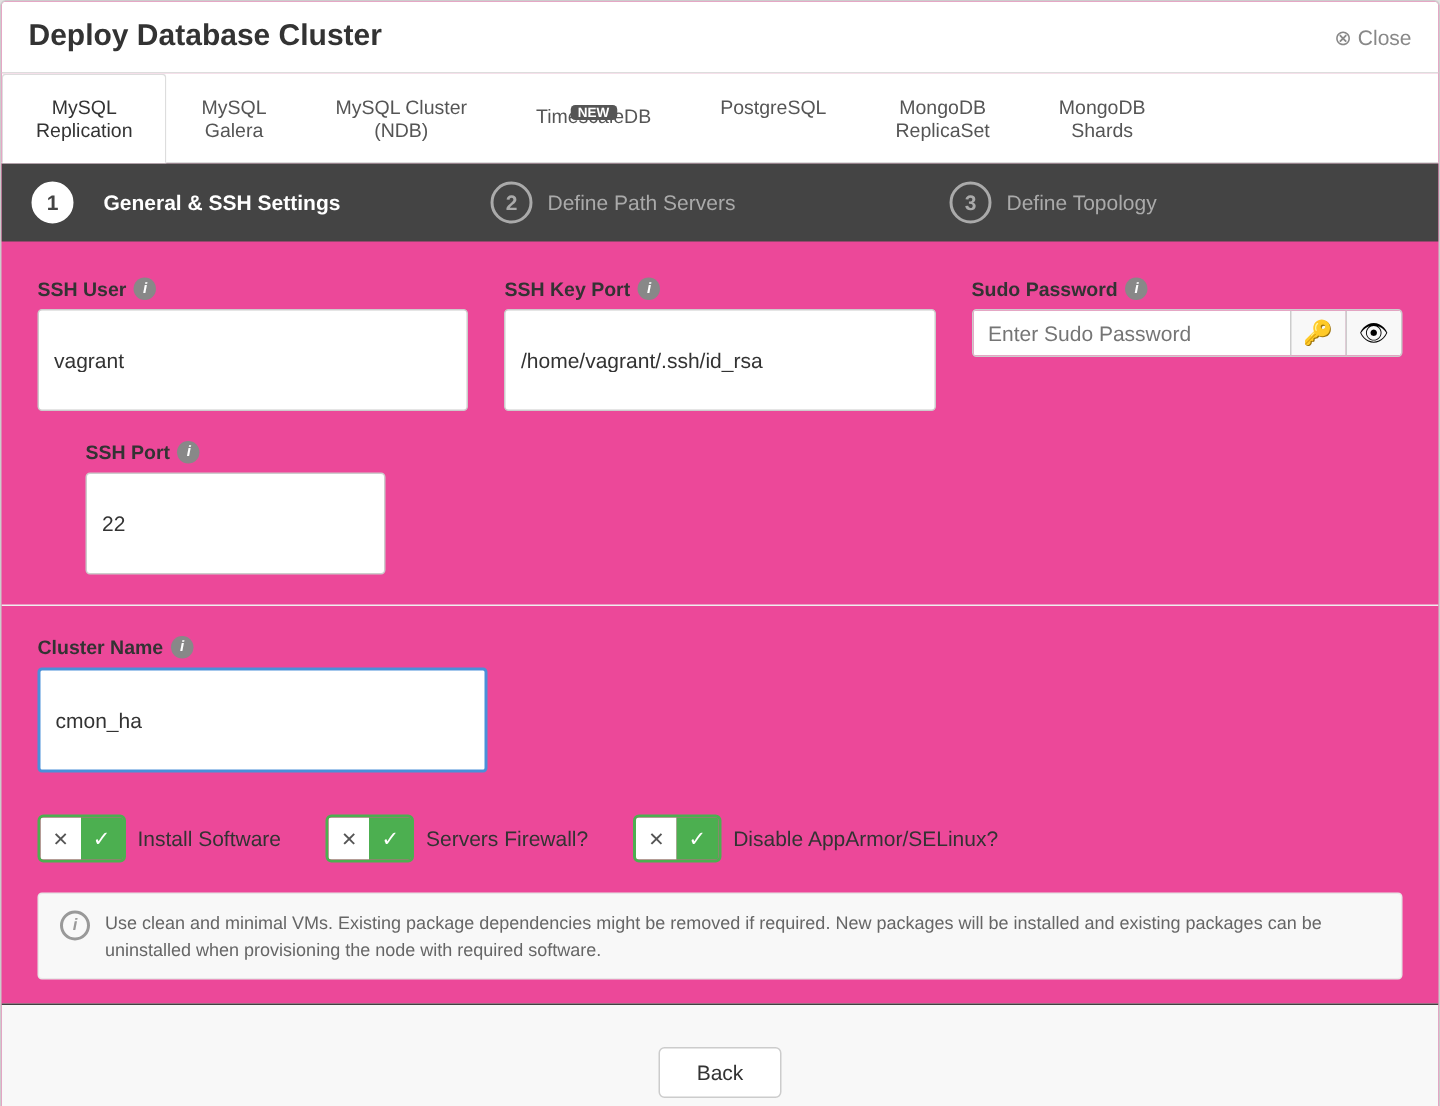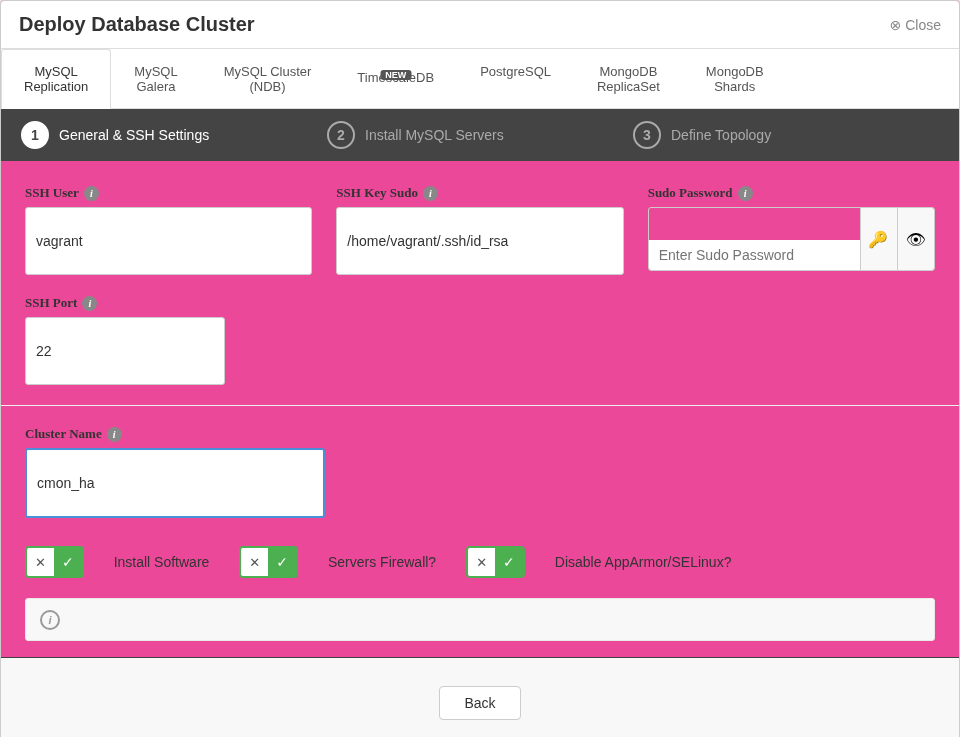--- a/index.html
+++ b/index.html
@@ -108,47 +108,46 @@
       font-weight: bold;
       flex-shrink: 0;
     }
     .step.active .step-num {
       background: #fff;
       color: #444;
     }
     .step-label {
       font-size: 14px;
     }
-    .step.active .step-label { font-weight: 400; color: #fff; }
+    .step.active .step-label { font-weight: 700; color: #fff; margin-left: 10px; }
     .step:not(.active) .step-label { color: #aaa; }
     .step:not(.active) .step-num { border-color: #aaa; color: #aaa; }
     
     .form-area {
       padding: 24px 24px 0 24px;
     }
     .form-row {
       display: flex;
       gap: 24px;
       margin-bottom: 20px;
     }
     .form-group {
       display: flex;
       flex-direction: column;
       gap: 6px;
       flex: 1;
     }
-    .form-group.small { max-width: 200px; flex: none; }
+    .form-group.small { max-width: 200px; flex: none; margin-left: 32px; }
     .form-group label {
       font-size: 13px;
       font-weight: 600;
       color: #333;
       display: flex;
       align-items: center;
       gap: 5px;
-      font-family: Liberation Serif, serif;
     }
     .info-icon {
       width: 15px;
       height: 15px;
       border-radius: 50%;
       background: #888;
       color: #fff;
       font-size: 10px;
       display: inline-flex;
       align-items: center;
@@ -172,21 +171,20 @@
       border: 1px solid #ccc;
       border-radius: 3px;
       overflow: hidden;
     }
     .password-wrapper input {
       flex: 1;
       border: none;
       padding: 7px 10px;
       font-size: 14px;
       outline: none;
-      margin-top: 32px;
     }
     .password-icon-btn {
       background: #f8f8f8;
       border: none;
       border-left: 1px solid #ccc;
       padding: 0 8px;
       cursor: pointer;
       font-size: 16px;
       display: flex;
       align-items: center;
@@ -236,21 +234,20 @@
       padding: 0 8px;
       cursor: pointer;
       font-size: 14px;
       color: #fff;
       display: flex;
       align-items: center;
     }
     .checkbox-label {
       font-size: 14px;
       color: #333;
-      margin-left: 22px;
     }
     
     .info-note {
       display: flex;
       align-items: flex-start;
       gap: 10px;
       background: #f8f8f8;
       border: 1px solid #e8e8e8;
       border-radius: 3px;
       padding: 10px 14px;
@@ -341,40 +338,40 @@
     </div>
   </div>
 
   <div class="steps-bar">
     <div class="step active">
       <div class="step-num">1</div>
       <span class="step-label">General &amp; SSH Settings</span>
     </div>
     <div class="step">
       <div class="step-num">2</div>
-      <span class="step-label">Install MySQL Servers</span>
+      <span class="step-label">Define Path Servers</span>
     </div>
     <div class="step">
       <div class="step-num">3</div>
       <span class="step-label">Define Topology</span>
     </div>
   </div>
 
   <div class="form-area">
     <div class="form-row">
       <div class="form-group">
         <label>
           <span>SSH User</span>
           <span class="info-icon">i</span>
         </label>
         <input class="form-input" type="text" value="vagrant" style="">
       </div>
       <div class="form-group">
         <label>
-          <span>SSH Key Sudo</span>
+          <span>SSH Key Port</span>
           <span class="info-icon">i</span>
         </label>
         <input class="form-input" type="text" value="/home/vagrant/.ssh/id_rsa" style="">
       </div>
       <div class="form-group">
         <label>
           <span>Sudo Password</span>
           <span class="info-icon">i</span>
         </label>
         <div class="password-wrapper">
@@ -427,19 +424,20 @@
       <div class="checkbox-toggle">
         <button class="checkbox-x">✕</button>
         <button class="checkbox-check">✓</button>
       </div>
       <span class="checkbox-label">Disable AppArmor/SELinux?</span>
     </div>
   </div>
 
   <div class="info-note">
     <div class="info-circle">i</div>
+    <span>Use clean and minimal VMs. Existing package dependencies might be removed if required. New packages will be installed and existing packages can be uninstalled when provisioning the node with required software.</span>
   </div>
 
   <div class="modal-footer">
     <button class="btn-back">Back</button>
   </div>
 
 </div>
 
 </body></html>

